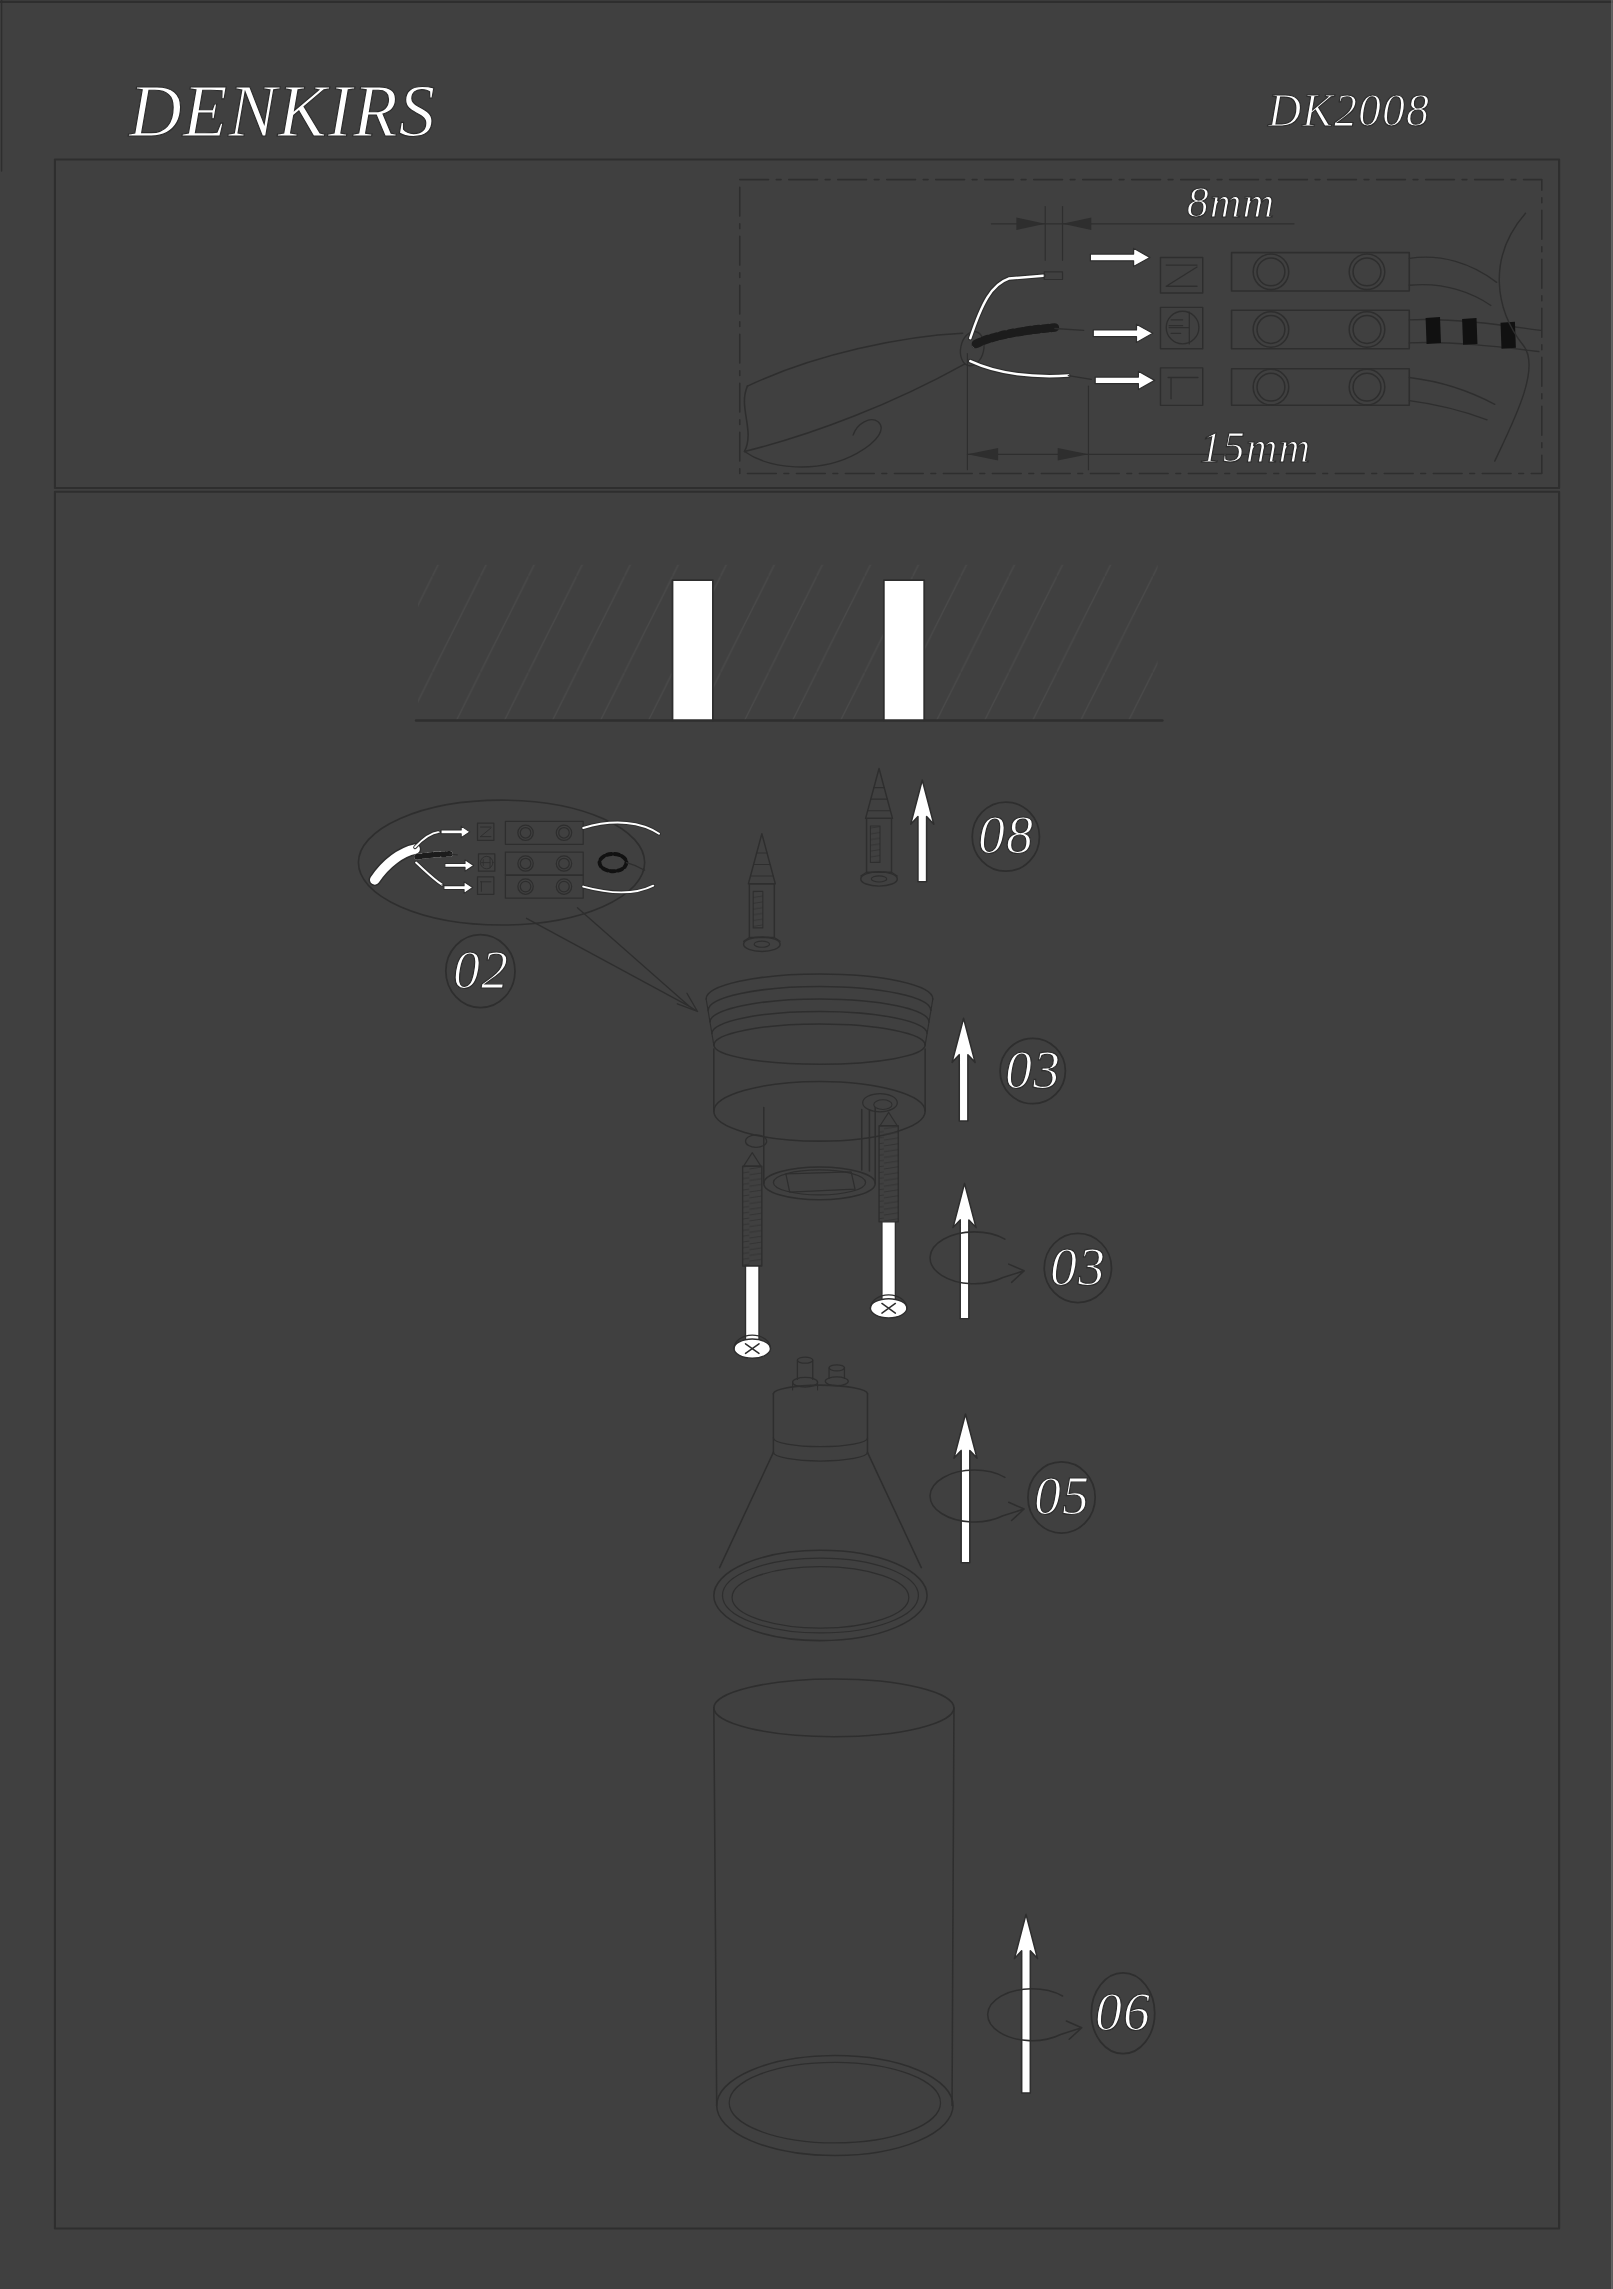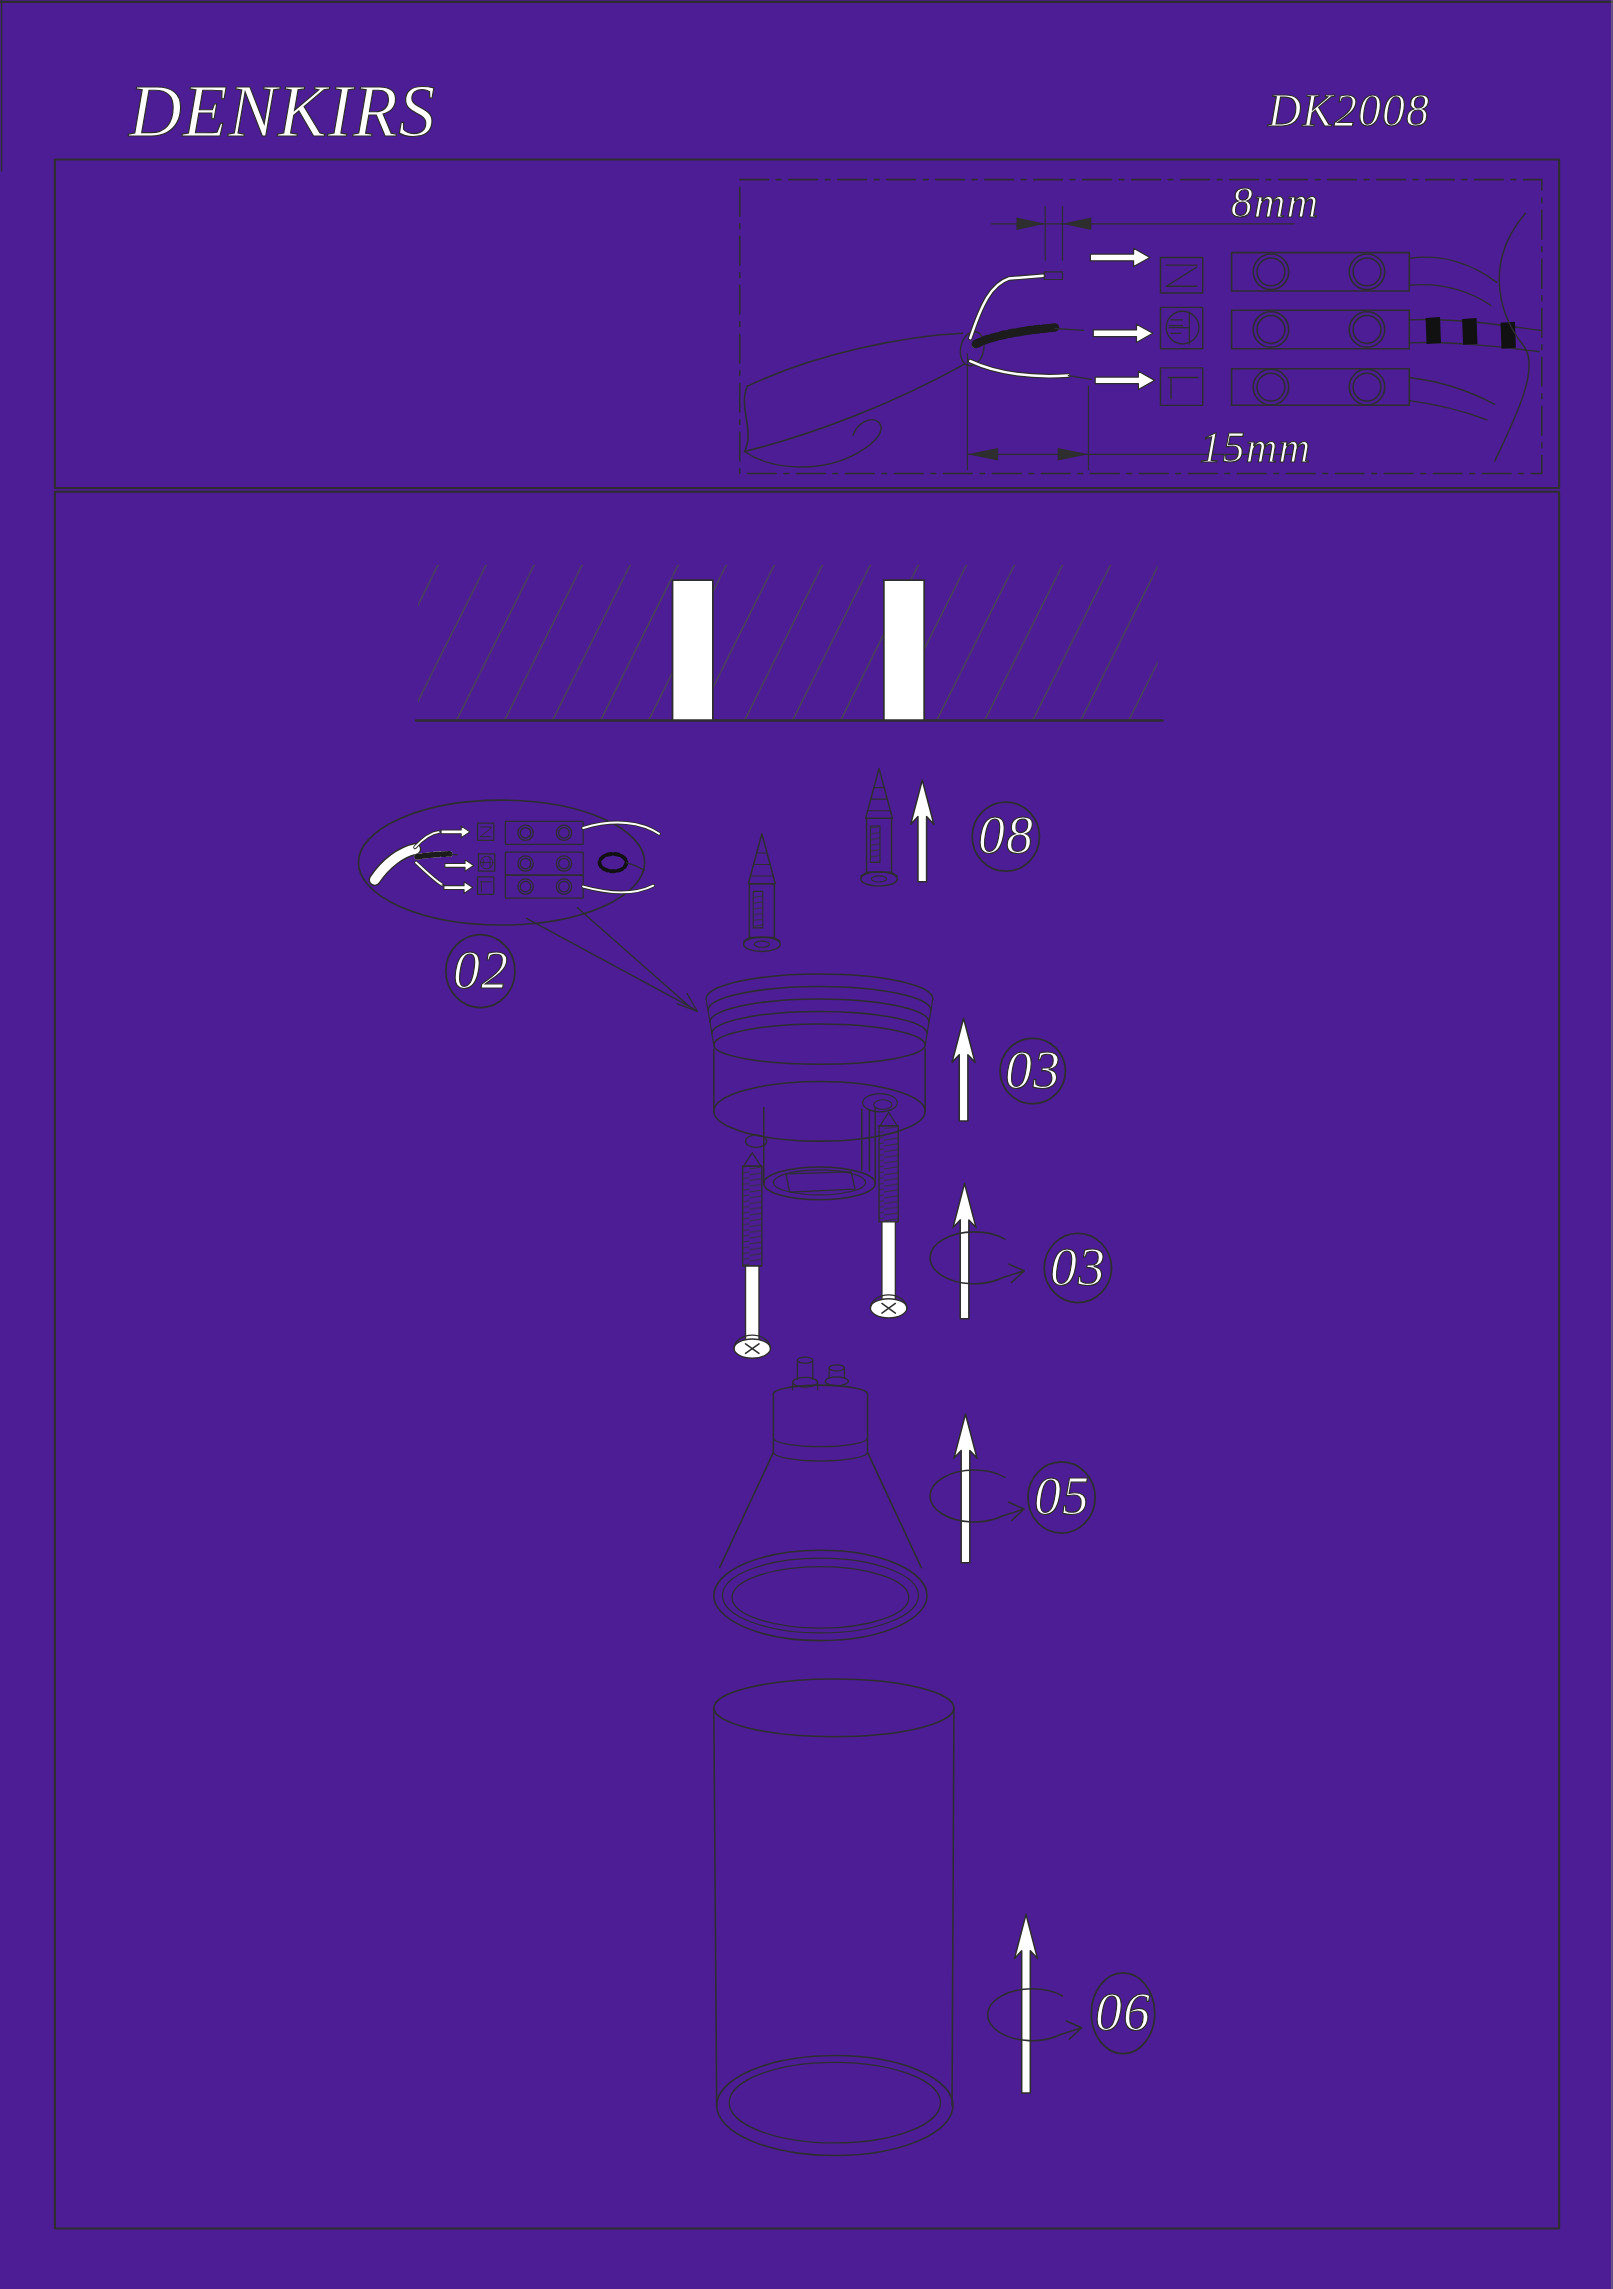--- a/index.html
+++ b/index.html
@@ -1,38 +1,38 @@
 <!DOCTYPE html>
 <html><head>
 <meta charset="utf-8">
 <style>
   html,body{margin:0;padding:0;background:#e8e8e8;}
   .page{
     position:relative;
     width:1614px;height:2289px;
-    background:#4c1d95;
+    background:#404040;
     overflow:hidden;
     font-family:"Liberation Serif", serif;
   }
   .art{position:absolute;left:0;top:0;width:1614px;height:2289px;}
   .ot{
     position:absolute;
     font-style:italic;
     color:#ffffff;
     -webkit-text-stroke:1.2px #2c2c2c;
     white-space:nowrap;
     letter-spacing:1px;
     line-height:1;
   }
   @supports not (-webkit-text-stroke: 1px #000){
     .ot{color:#4a4a4a;}
   }
   .brand{left:129px;top:75px;font-size:73px;width:298px;}
   .model{left:1268px;top:88px;font-size:46px;}
-  .dim-8{left:1208px;top:181px;width:134px;font-size:44px;text-align:center;}
+  .dim-8{left:1164px;top:181px;width:134px;font-size:44px;text-align:center;}
   .dim-15{left:1186px;top:407px;width:139px;font-size:44px;text-align:center;margin-top:19px;}
   .step{width:106px;height:86px;font-size:54px;text-align:center;line-height:83px;-webkit-text-stroke:1.2px #2c2c2c;}
   .s01{left:953px;top:794px;}
   .s02{left:428px;top:929px;}
   .s03{left:980px;top:1029px;}
   .s04{left:1025px;top:1226px;}
   .s05{left:1009px;top:1455px;}
   .s06{left:1070px;top:1971px;}
 </style>
 </head>

